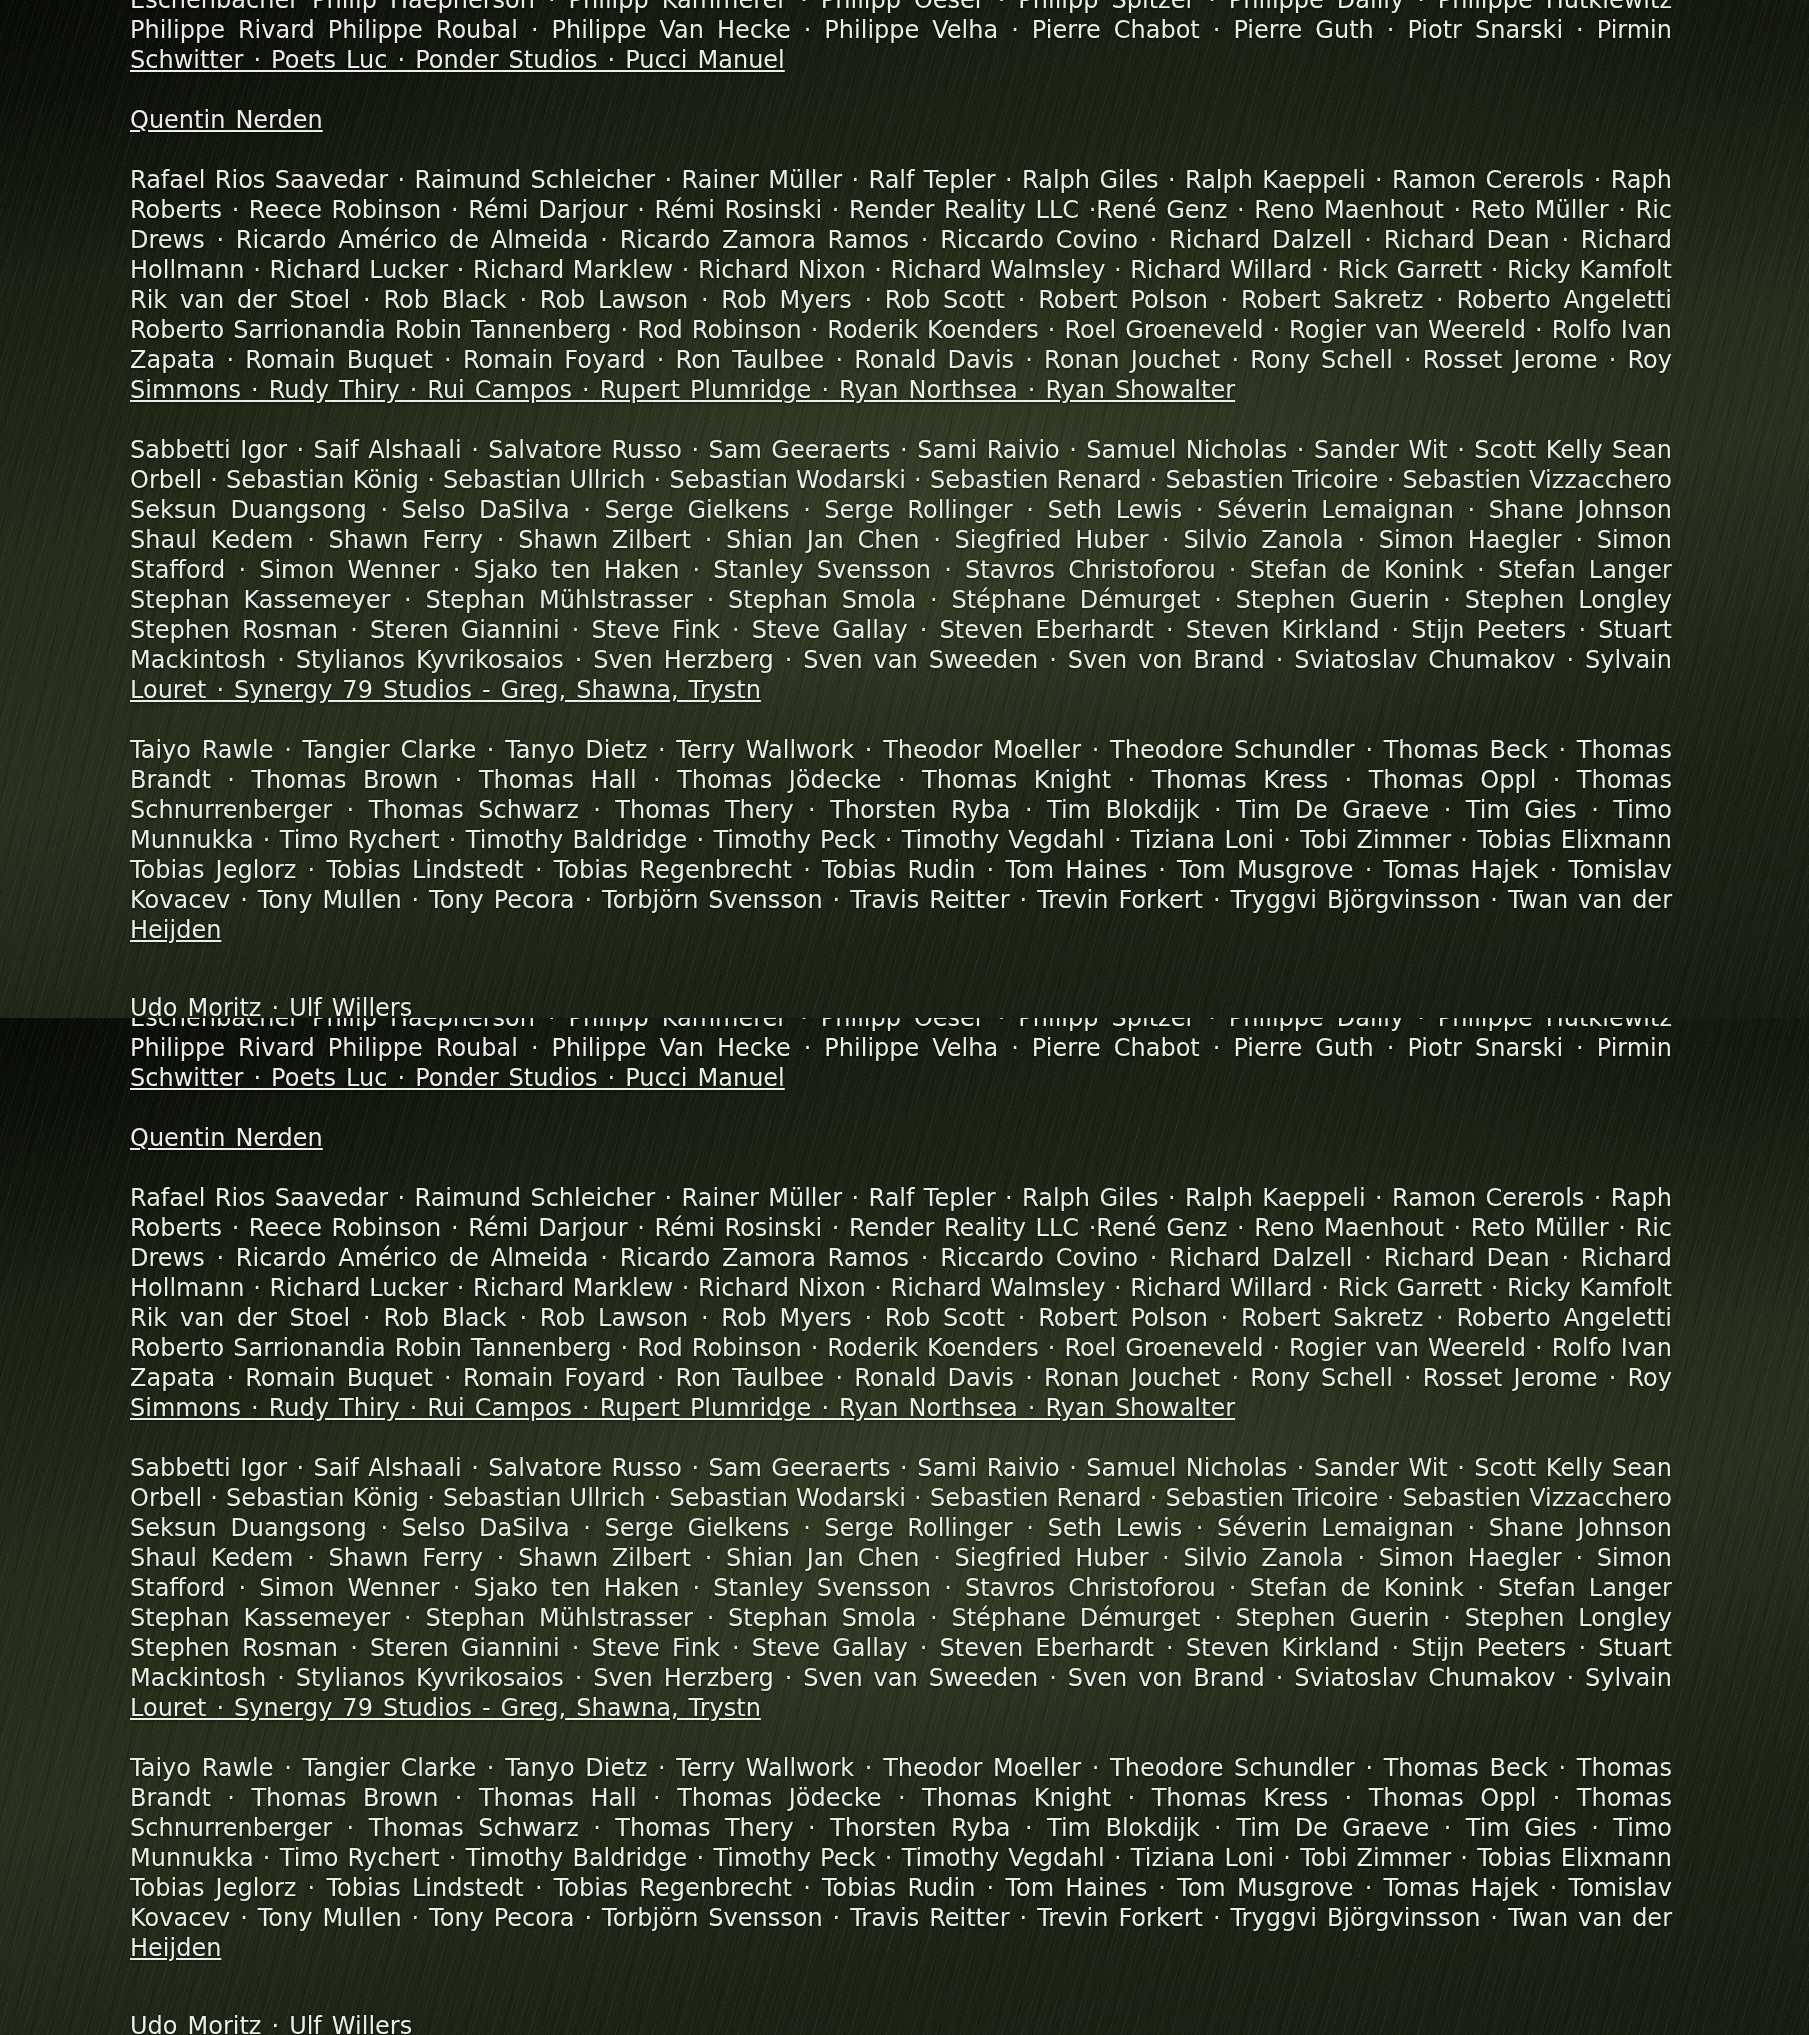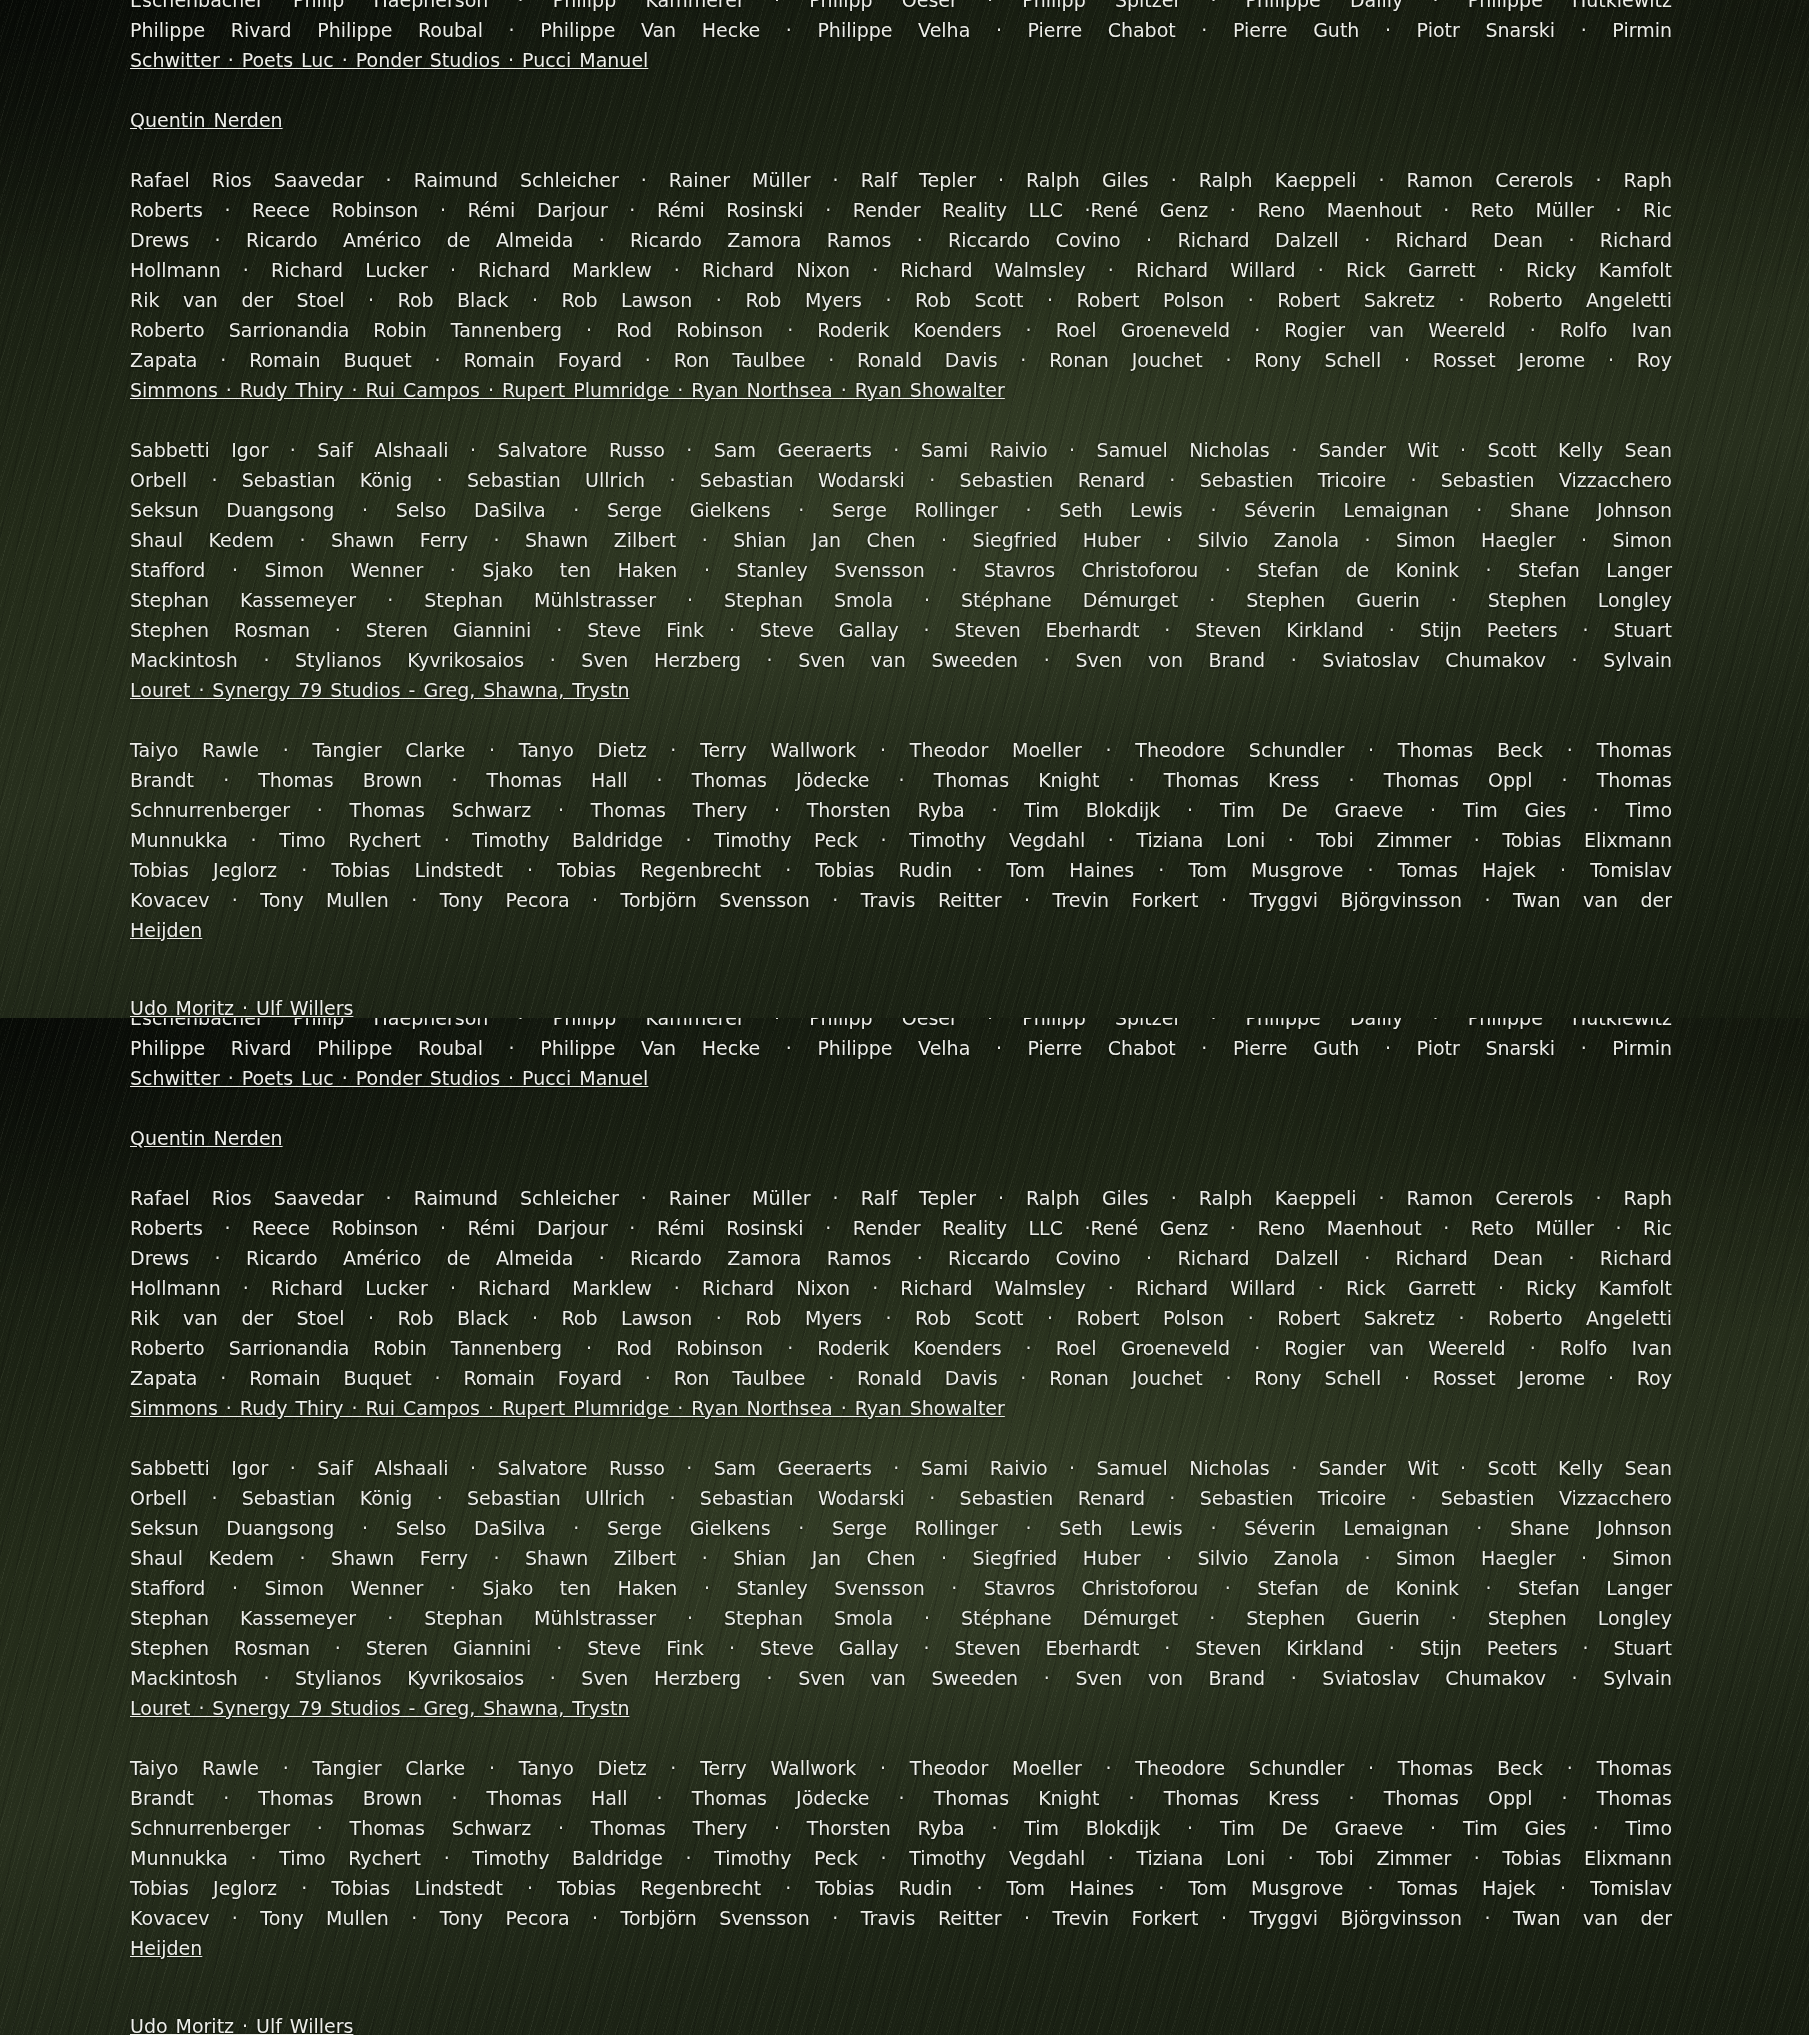--- a/index.html
+++ b/index.html
@@ -56,21 +56,21 @@
     margin-top: -15.4px; 
   }
 
   .section {
     margin: 0 0 30px 0;
   }
   .section:last-child { margin-bottom: 0; margin-top: 48px; }
 
   .line {
     font-family: "DejaVu Sans", sans-serif;
-    font-size: 19px;
+    font-size: 24px;
     line-height: 30px;
     color: #edeee9;
     text-align: justify;
     text-align-last: justify;
     text-shadow: 0 0.9px 2.7px rgba(0, 0, 0, 0.60), 0 0 1.4px rgba(0, 0, 0, 0.45);
     white-space: normal;
   }
 
   .line.last {
     text-align-last: left;

